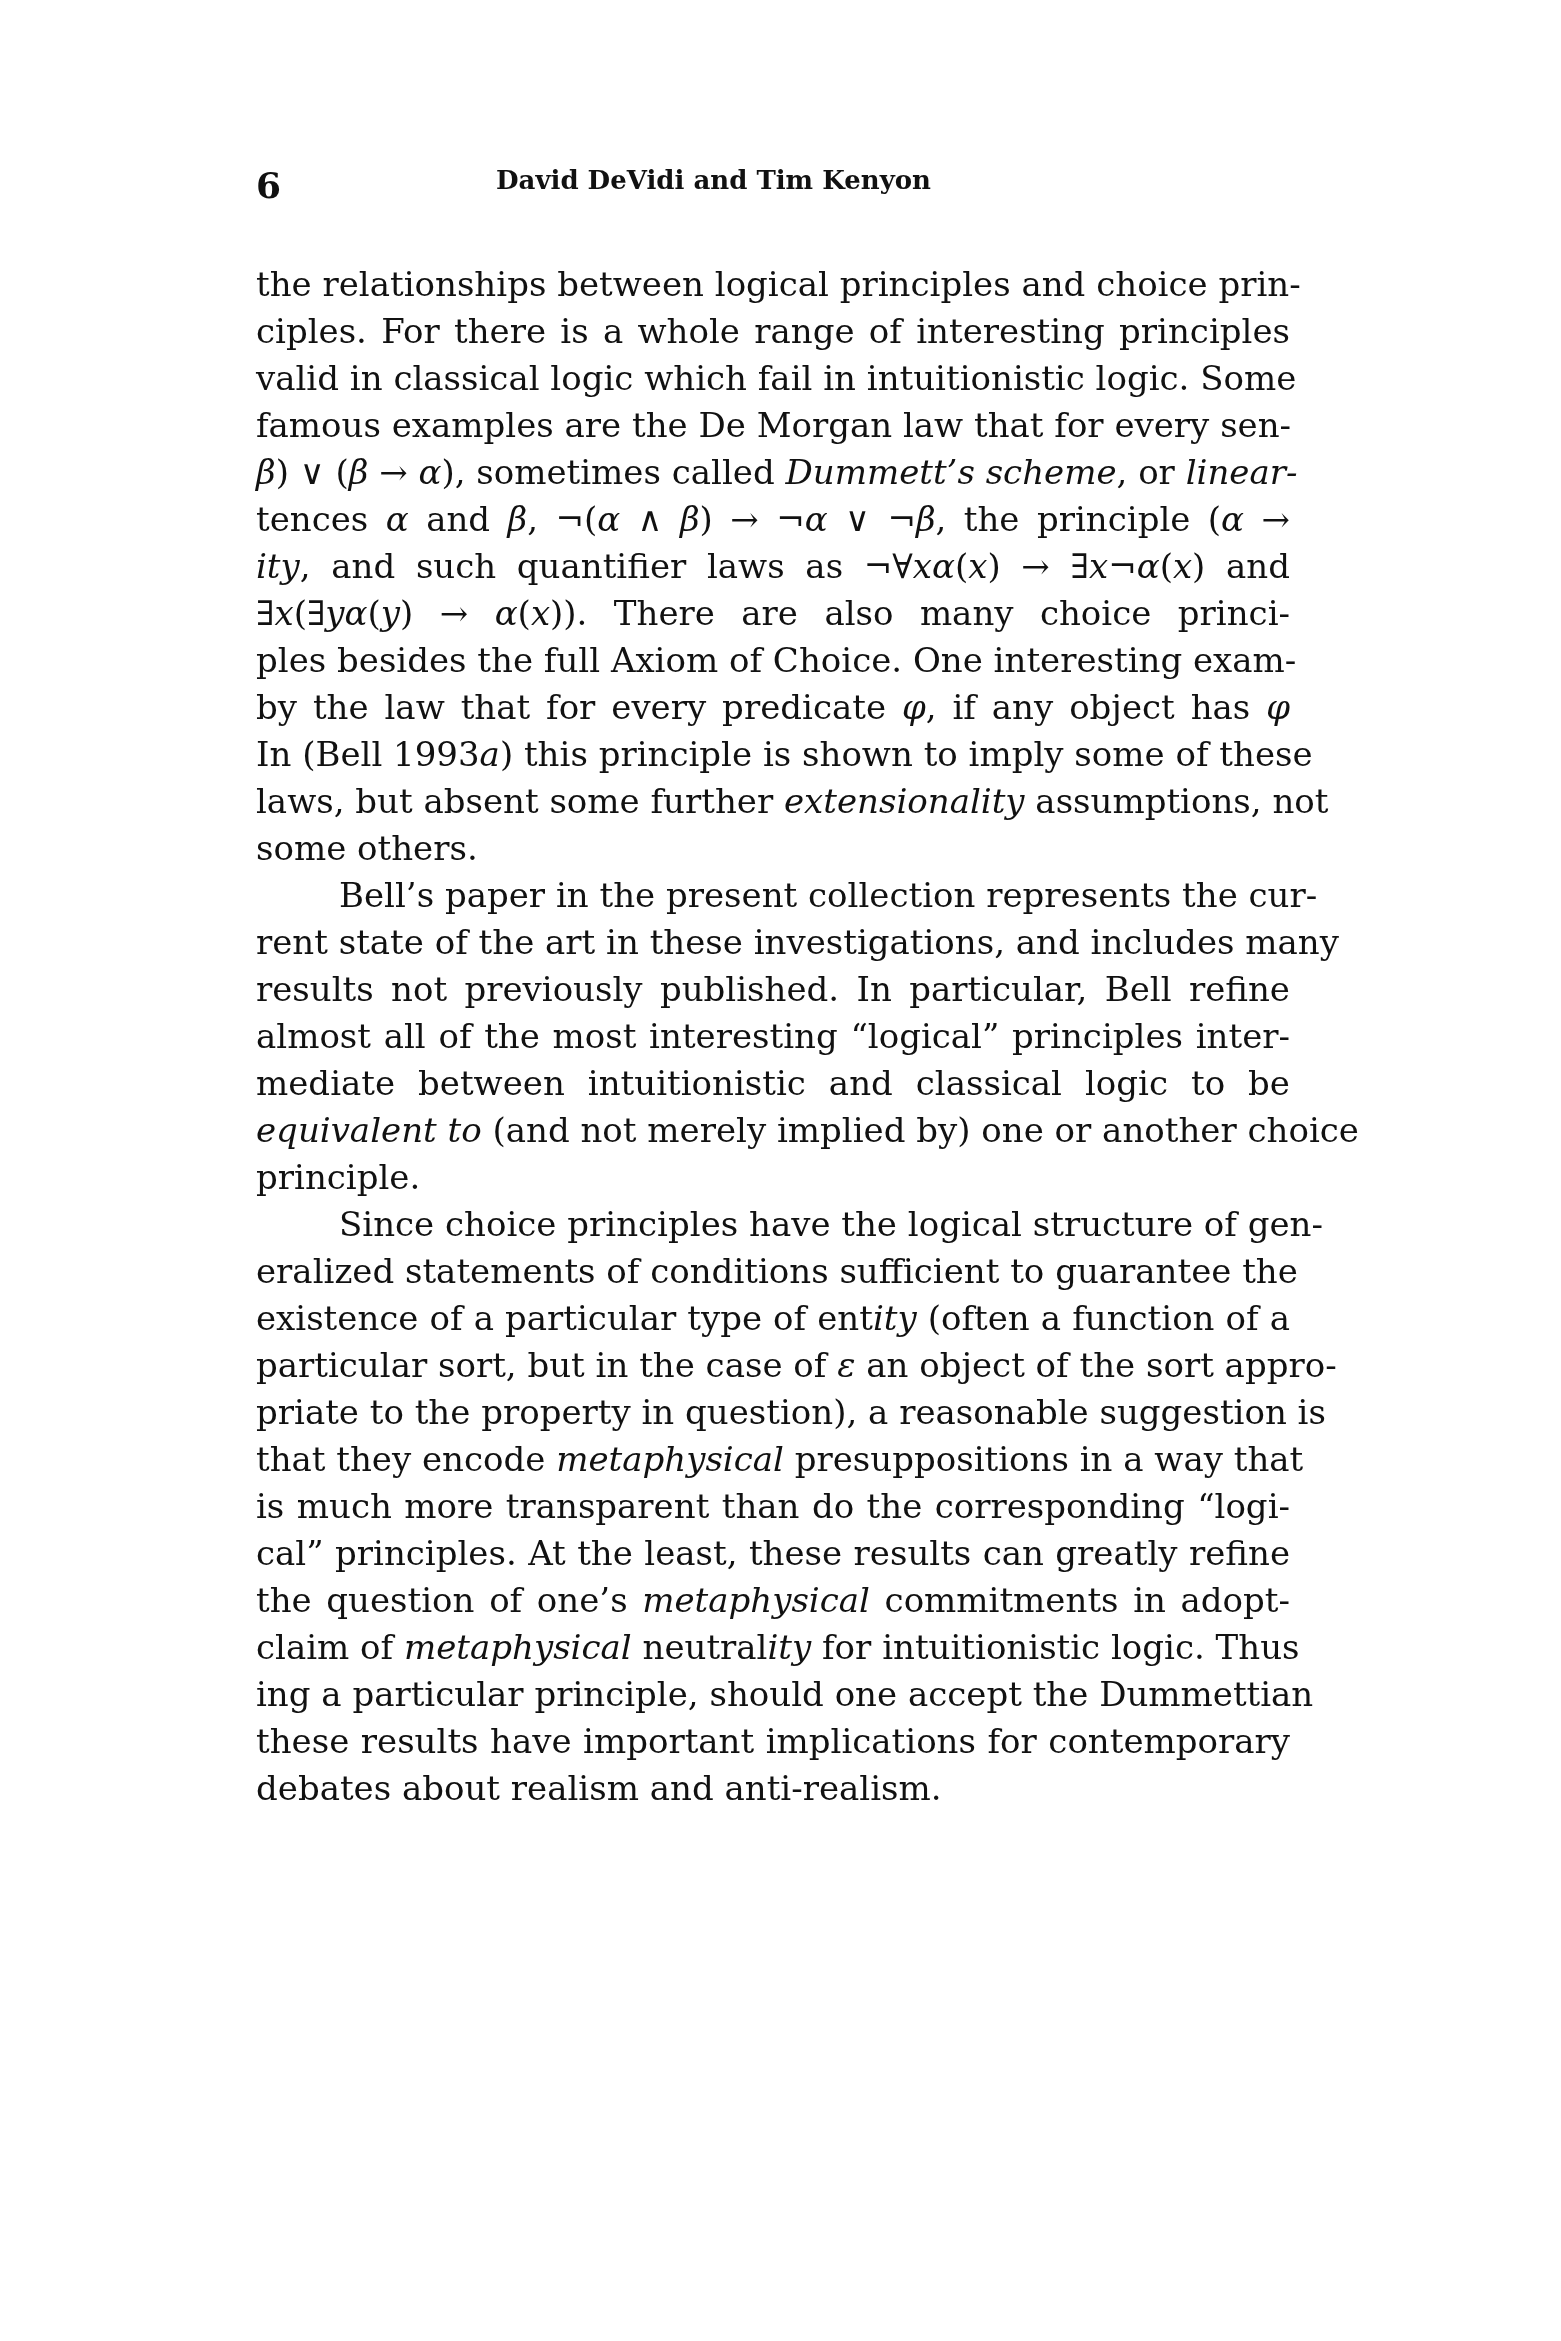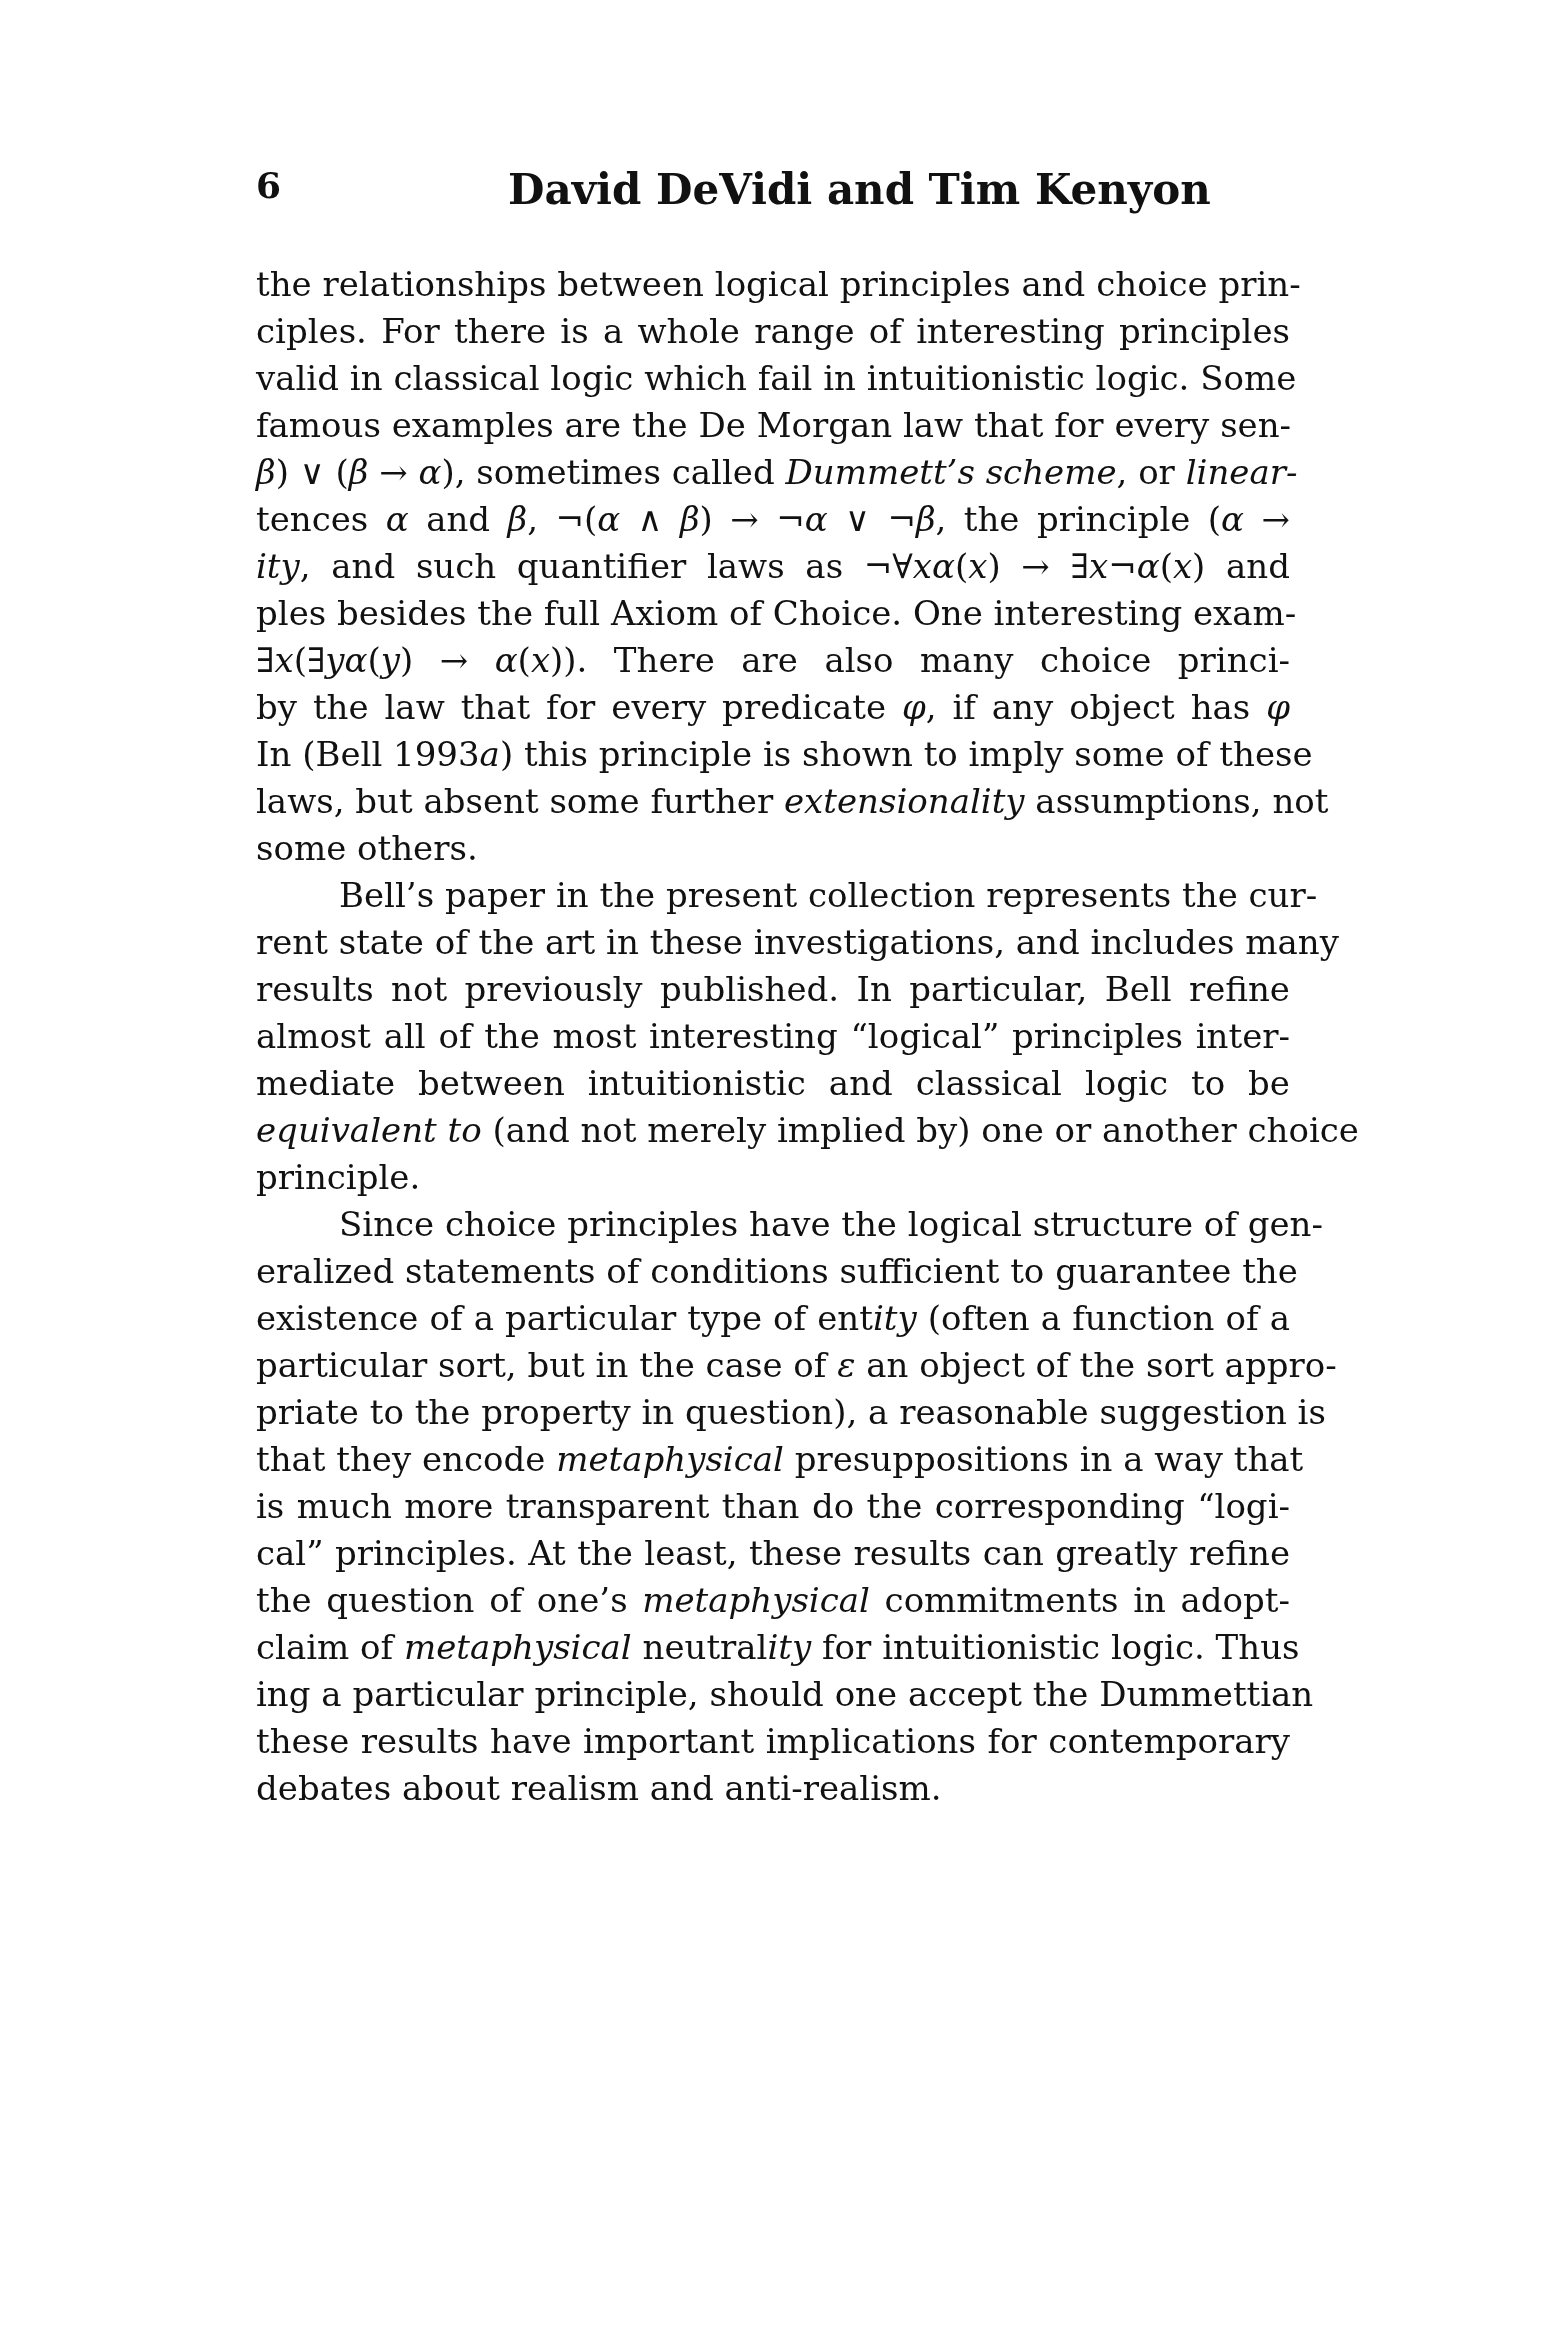--- a/index.html
+++ b/index.html
@@ -1,21 +1,21 @@
 <!DOCTYPE html>
 <html style="font-size:13.2px"><head>
 <meta charset="utf-8">
 <style>
   html,body{margin:0;padding:0;background:#ffffff;}
   body{width:1561px;height:2342px;position:relative;overflow:hidden;
        font-family:"DejaVu Serif","Liberation Serif",serif;color:#111;}
   .page{position:absolute;left:0;top:0;width:1561px;height:2342px;background:#fff;}
   .hdr-num{position:absolute;left:256px;top:164px;font-size:36px;font-weight:bold;
            font-family:"DejaVu Serif",serif;}
-  .hdr-title{position:absolute;left:508px;top:165px;font-size:42px;font-weight:bold;
+  .hdr-title{position:absolute;left:496px;top:165px;font-size:26px;font-weight:bold;
              font-family:"DejaVu Serif",serif;white-space:nowrap;}
   .body{position:absolute;left:256px;top:261px;width:1034px;}
   .ln{height:47px;line-height:47px;font-size:34px;white-space:nowrap;
       text-align:justify;text-align-last:justify;overflow:visible;}
   .ln.last{text-align-last:left;}
   .ln.ind{padding-left:83px;}
   i, .it{font-style:italic;}
 </style>
 </head>
 <body>
@@ -26,22 +26,22 @@
 
   <div class="body">
 
     <div class="ln">the relationships between logical principles and choice prin-</div>
     <div class="ln">ciples.  For there is a whole range of interesting principles</div>
     <div class="ln">valid in classical logic which fail in intuitionistic logic. Some</div>
     <div class="ln">famous examples are the De Morgan law that for every sen-</div>
     <div class="ln"><i>β</i>) ∨ (<i>β</i> → <i>α</i>), sometimes called <i>Dummett’s scheme</i>, or <i>linear-</i></div>
     <div class="ln">tences <i>α</i> and <i>β</i>, ¬(<i>α</i> ∧ <i>β</i>) → ¬<i>α</i> ∨ ¬<i>β</i>, the principle (<i>α</i> →</div>
     <div class="ln"><i>ity</i>, and such quantifier laws as ¬∀<i>x</i><i>α</i>(<i>x</i>) → ∃<i>x</i>¬<i>α</i>(<i>x</i>) and</div>
+    <div class="ln">∃<i>x</i>(∃<i>y</i><i>α</i>(<i>y</i>) → <i>α</i>(<i>x</i>)).  There are also many choice princi-</div>
     <div class="ln">ples besides the full Axiom of Choice. One interesting exam-</div>
-    <div class="ln">∃<i>x</i>(∃<i>y</i><i>α</i>(<i>y</i>) → <i>α</i>(<i>x</i>)).  There are also many choice princi-</div>
     <div class="ln">by the law that for every predicate <i>φ</i>, if any object has <i>φ</i></div>
     <div class="ln">In (Bell 1993<i>a</i>) this principle is shown to imply some of these</div>
     <div class="ln">laws, but absent some further <i>extensional<i>ity</i></i> assumptions, not</div>
     <div class="ln last">some others.</div>
 
     <div class="ln ind">Bell’s paper in the present collection represents the cur-</div>
     <div class="ln">rent state of the art in these investigations, and includes many</div>
     <div class="ln">results not previously published. In particular, Bell refine</div>
     <div class="ln">almost all of the most interesting “logical” principles inter-</div>
     <div class="ln">mediate between intuitionistic and classical logic to be</div>

